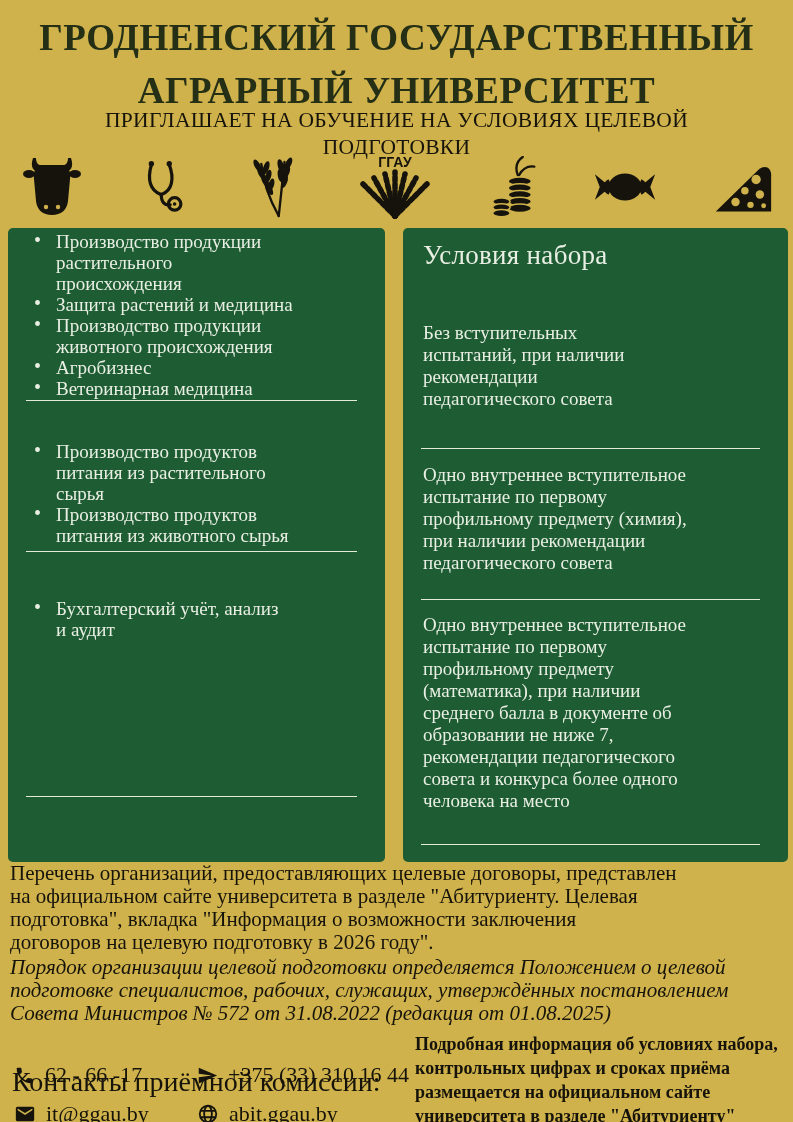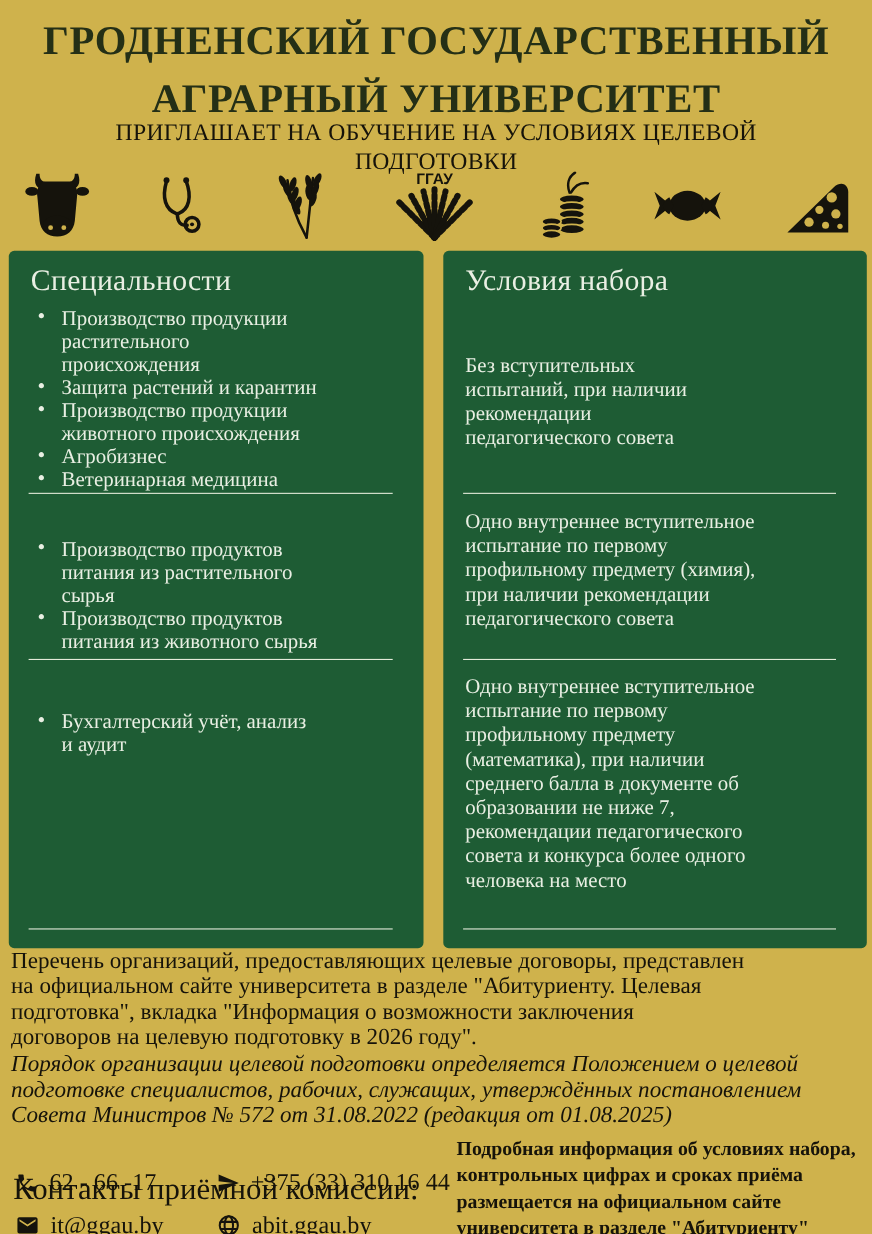--- a/index.html
+++ b/index.html
@@ -172,28 +172,27 @@
         <circle class="bg-fill" cx="34" cy="34" r="4"></circle>
         <circle class="bg-fill" cx="50" cy="38" r="4.5"></circle>
         <circle class="bg-fill" cx="24" cy="46" r="4.5"></circle>
         <circle class="bg-fill" cx="40" cy="49" r="3.4"></circle>
         <circle class="bg-fill" cx="54" cy="50" r="2.6"></circle>
       </svg>
     </span>
   </div>
 
   <section class="panel panel-left">
-    <div class="panel-title">Специальности</div>
     <div class="sec sec-l1">
       <ul class="bullets">
 
       <li>Производство продукции
 растительного
 происхождения</li>
-          <li>Защита растений и карантин</li>
+          <li>Защита растений и медицина</li>
           <li>Производство продукции
 животного происхождения</li>
           <li>Агробизнес</li>
           <li>Ветеринарная медицина</li>
         </ul>
     </div>
     <div class="rule"></div>
     <div class="sec sec-l2">
       <ul class="bullets">
 

